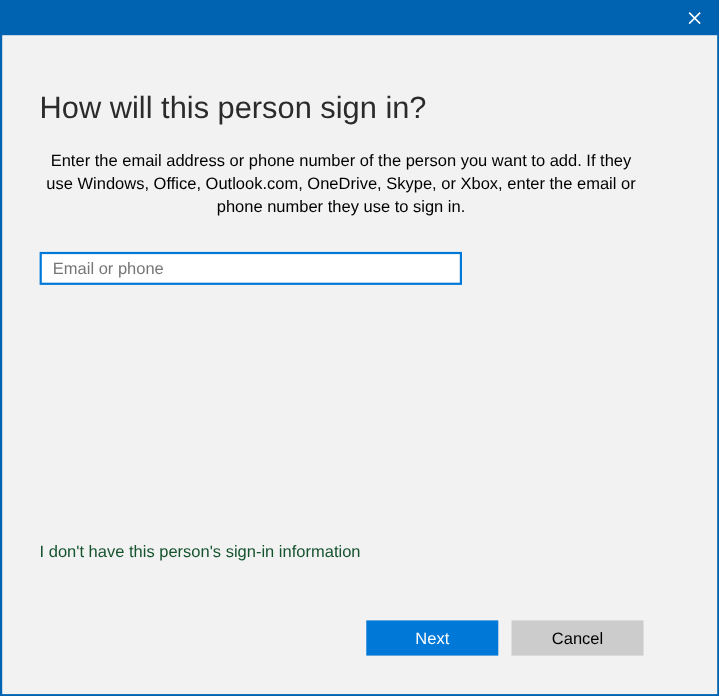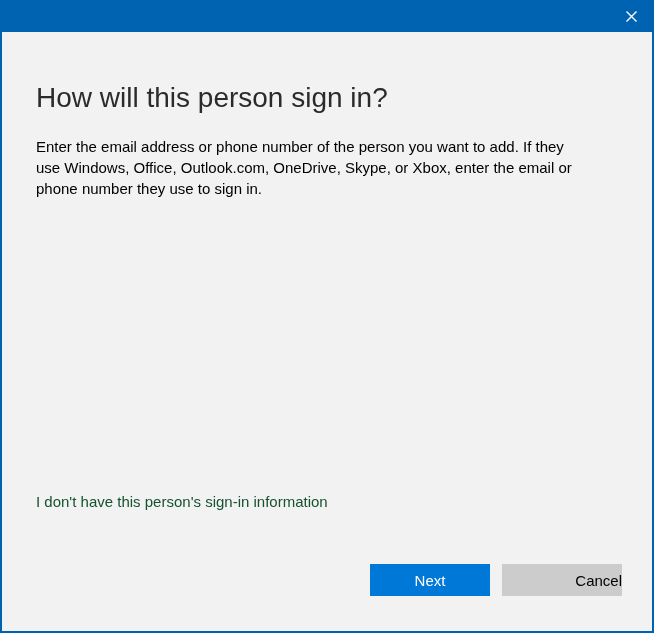--- a/index.html
+++ b/index.html
@@ -49,20 +49,21 @@
     letter-spacing: 0;
   }
 
   .description {
     position: absolute;
     left: 34px; top: 104px;
     width: 548px;
     font-size: 15px;
     line-height: 21px;
     color: #000000;
+    text-align: center;
   }
 
   .email-input {
     position: absolute;
     left: 34px; top: 197px;
     width: 384px; height: 30px;
     border: 2px solid #0078D7;
     background: #ffffff;
     padding: 0 10px;
     font-family: "Liberation Sans", "DejaVu Sans", sans-serif;
@@ -84,32 +85,30 @@
   .link-2 { top: 489px; }
 
   .btn {
     position: absolute;
     top: 532px;
     width: 120px; height: 32px;
     border: none;
     font-family: "Liberation Sans", "DejaVu Sans", sans-serif;
     font-size: 15px;
     cursor: pointer;
-    margin-left: 37px;
   }
   .btn-next {
     left: 331px;
     background: #0078D7;
     color: #ffffff;
   }
   .btn-cancel {
     left: 463px;
     background: #CCCCCC;
     color: #000000;
-    text-align: right;
   }
 </style>
 </head>
 <body>
 
 <div class="window">
 
   <div class="titlebar">
     <button class="close-btn">
       <span style="display:flex;">
@@ -119,20 +118,21 @@
       </span>
     </button>
   </div>
 
   <div class="content">
 
     <h1 class="heading">How will this person sign in?</h1>
 
     <p class="description">Enter the email address or phone number of the person you want to add. If they use Windows, Office, Outlook.com, OneDrive, Skype, or Xbox, enter the email or phone number they use to sign in.</p>
 
+    <input class="email-input" type="text" placeholder="Email or phone" style="">
 
     <a class="link link-1" href="#">I don't have this person's sign-in information</a>
 
 
     <button class="btn btn-next">Next</button>
 
     <button class="btn btn-cancel">Cancel</button>
 
   </div>
 

